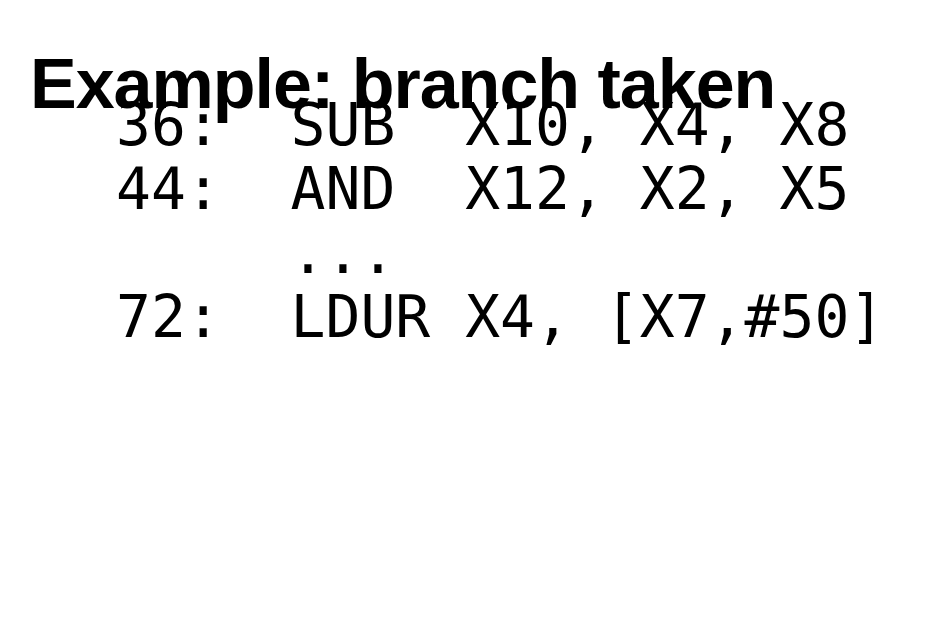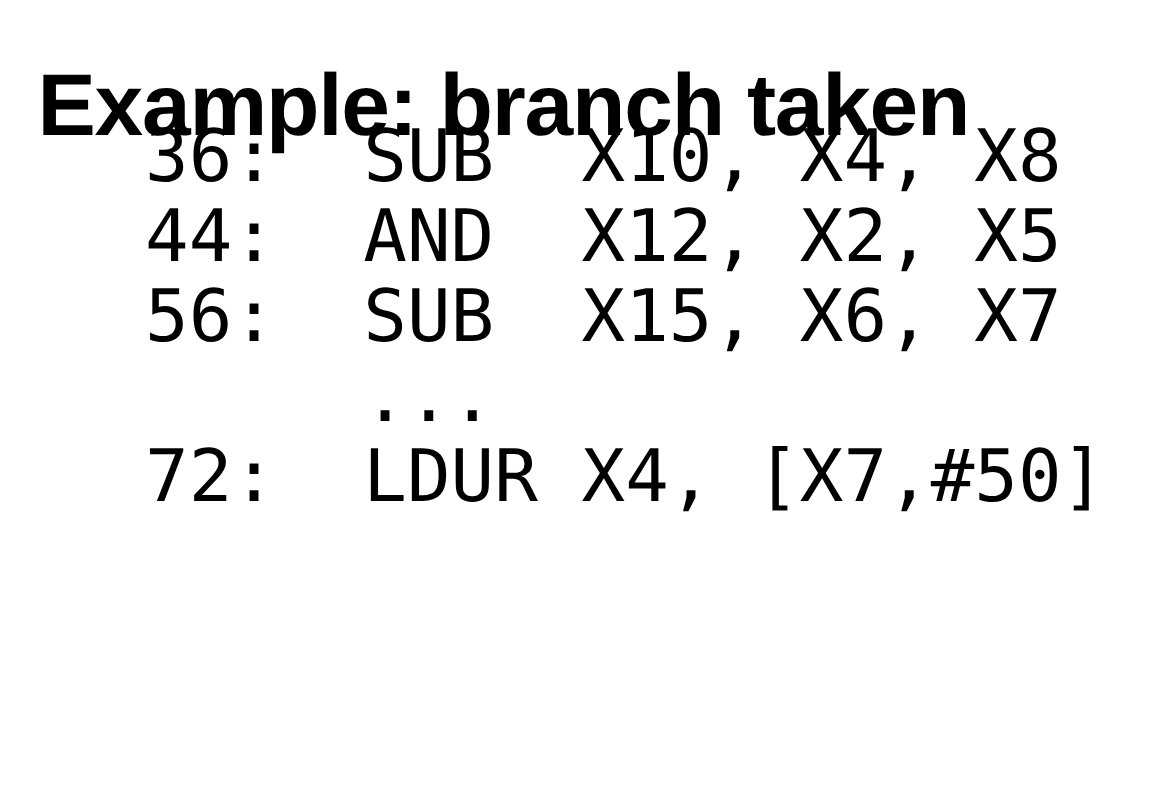--- a/index.html
+++ b/index.html
@@ -59,21 +59,20 @@
 
   <div class="code-block">
 
     <div class="code-line"><span class="addr">36:</span><span class="mn">SUB</span><span class="ops">X10, X4, X8</span></div>
 
 
     <div class="code-line"><span class="addr">44:</span><span class="mn">AND</span><span class="ops">X12, X2, X5</span></div>
 
 
 
-    <div class="code-line"><span class="addr">56:</span><span class="mn">SUB</span><span class="ops">X15, X6, X7</span></div>
 
     <div class="code-line"><span class="addr"></span><span class="mn">...</span><span class="ops"></span></div>
 
     <div class="code-line"><span class="addr">72:</span><span class="mn">LDUR</span><span class="ops">X4, [X7,#50]</span></div>
 
   </div>
 
 </div>
 
 </body></html>

